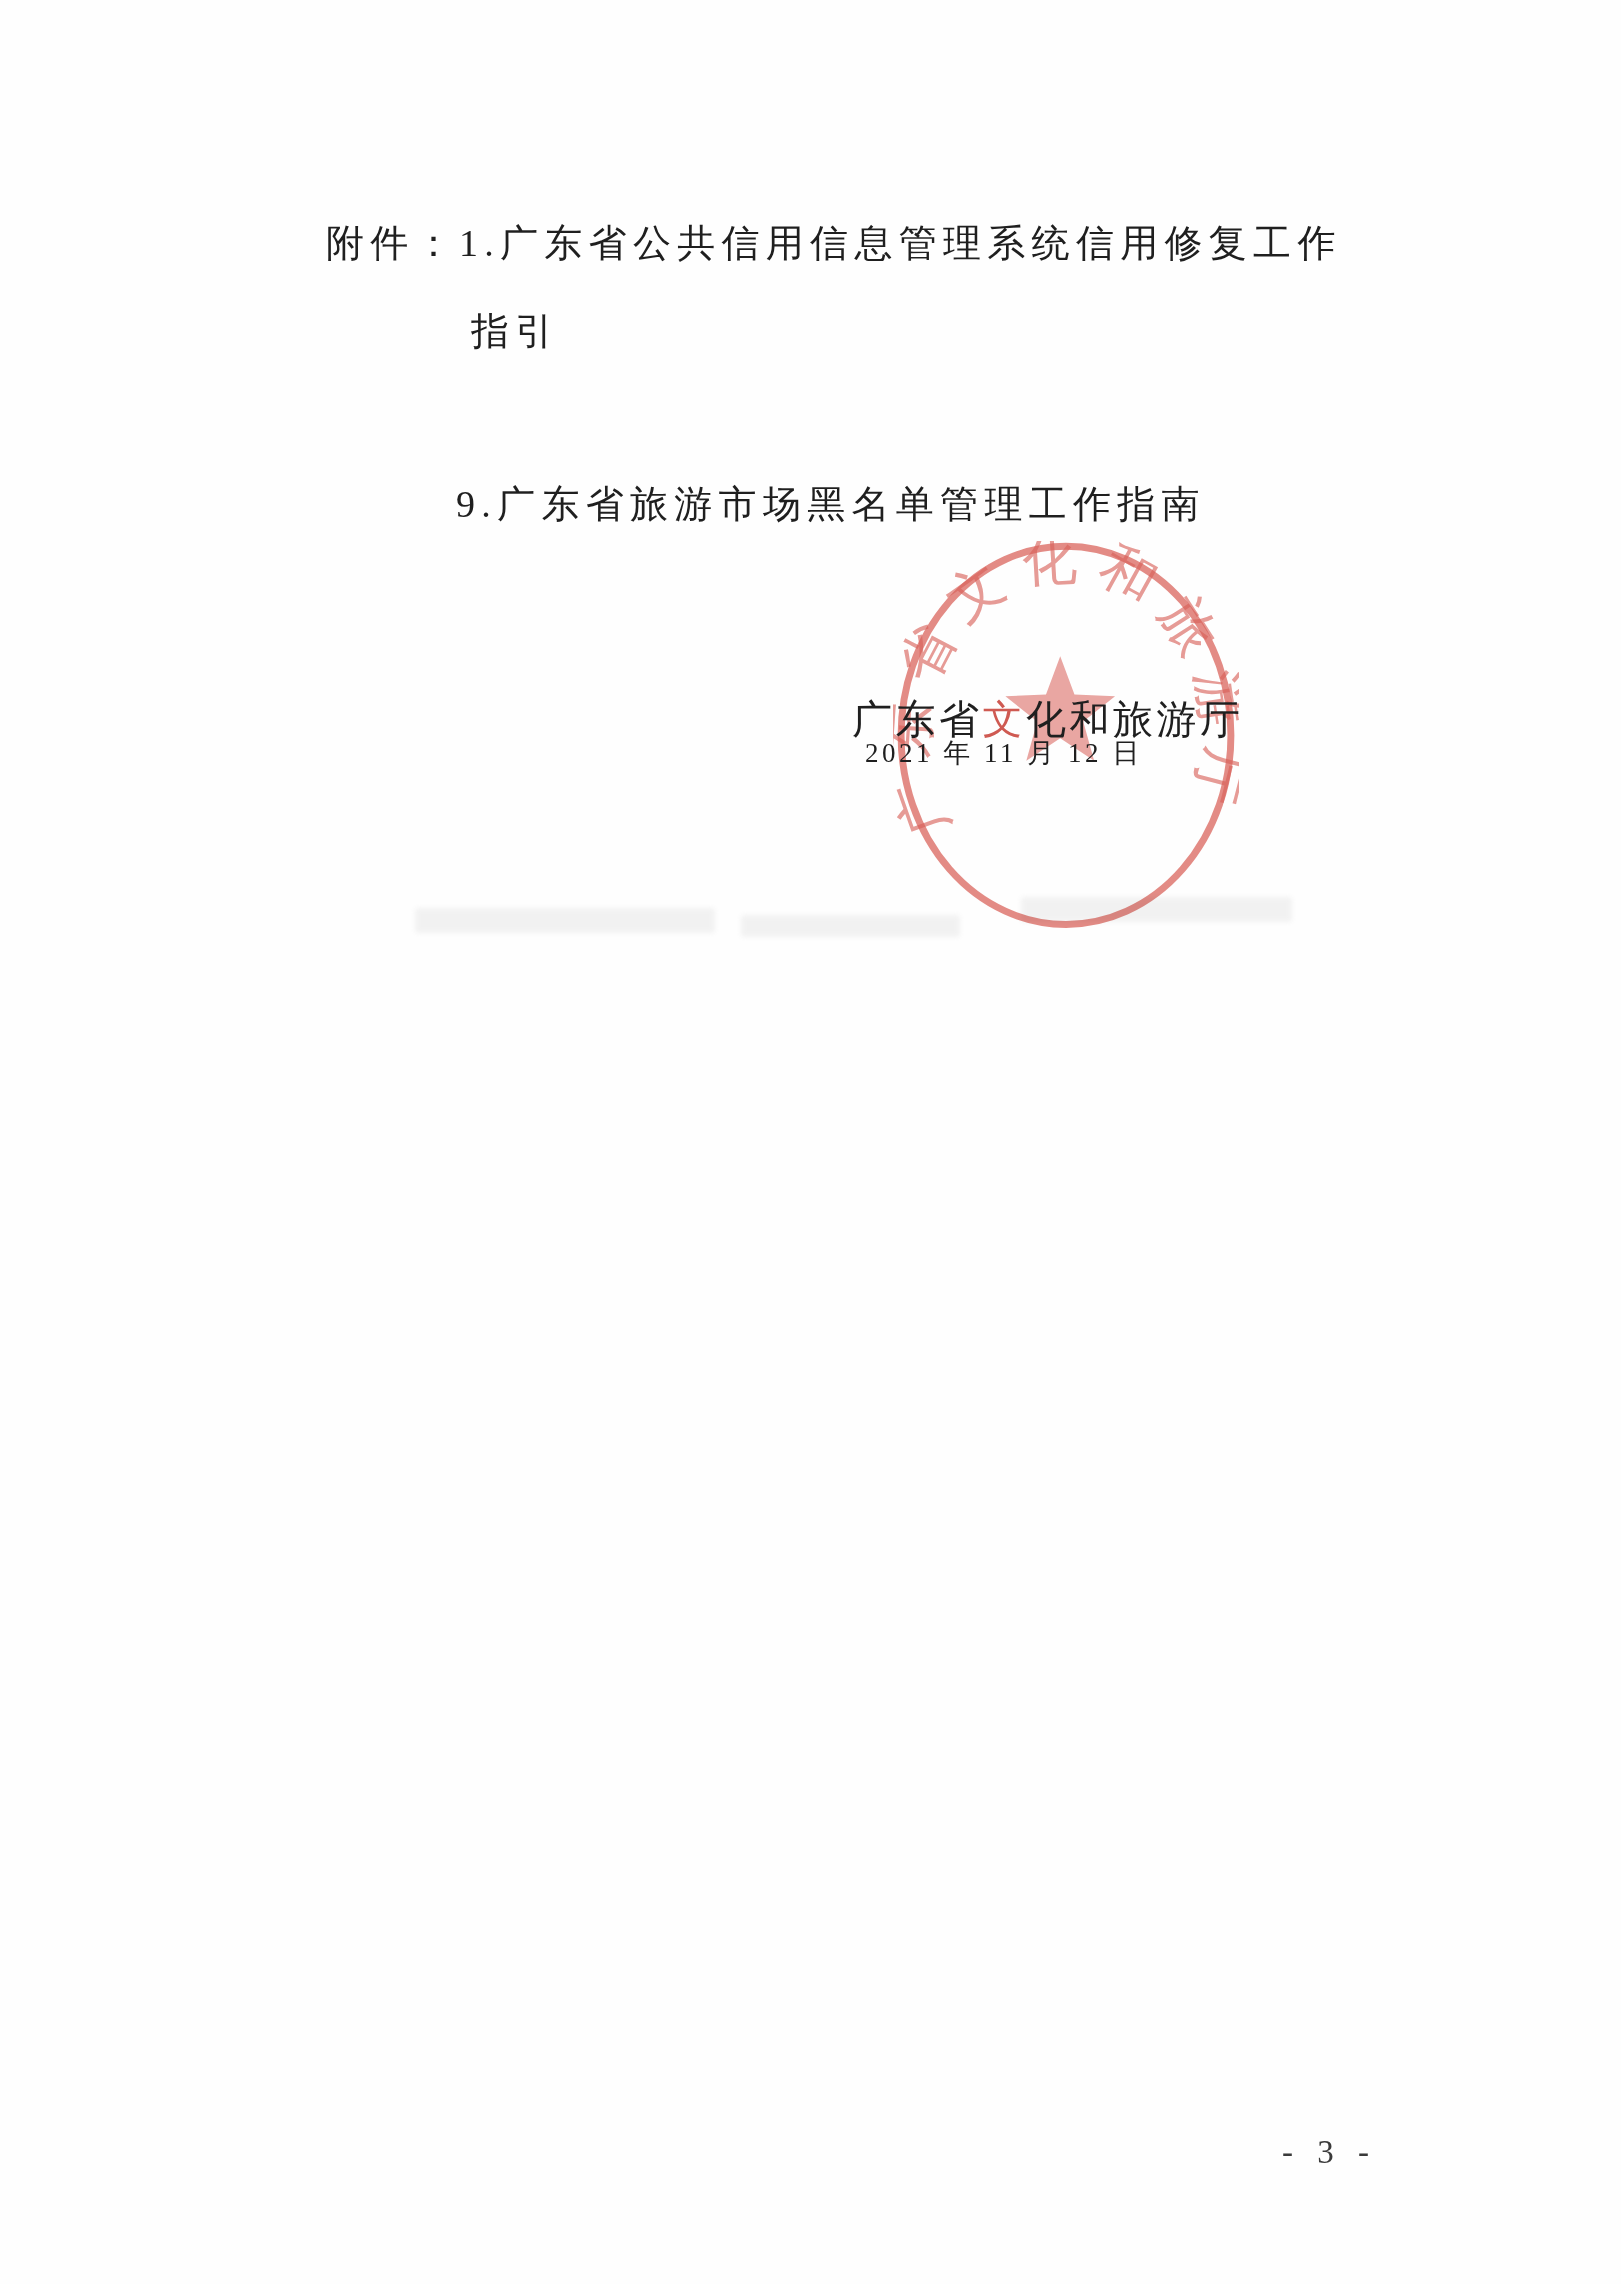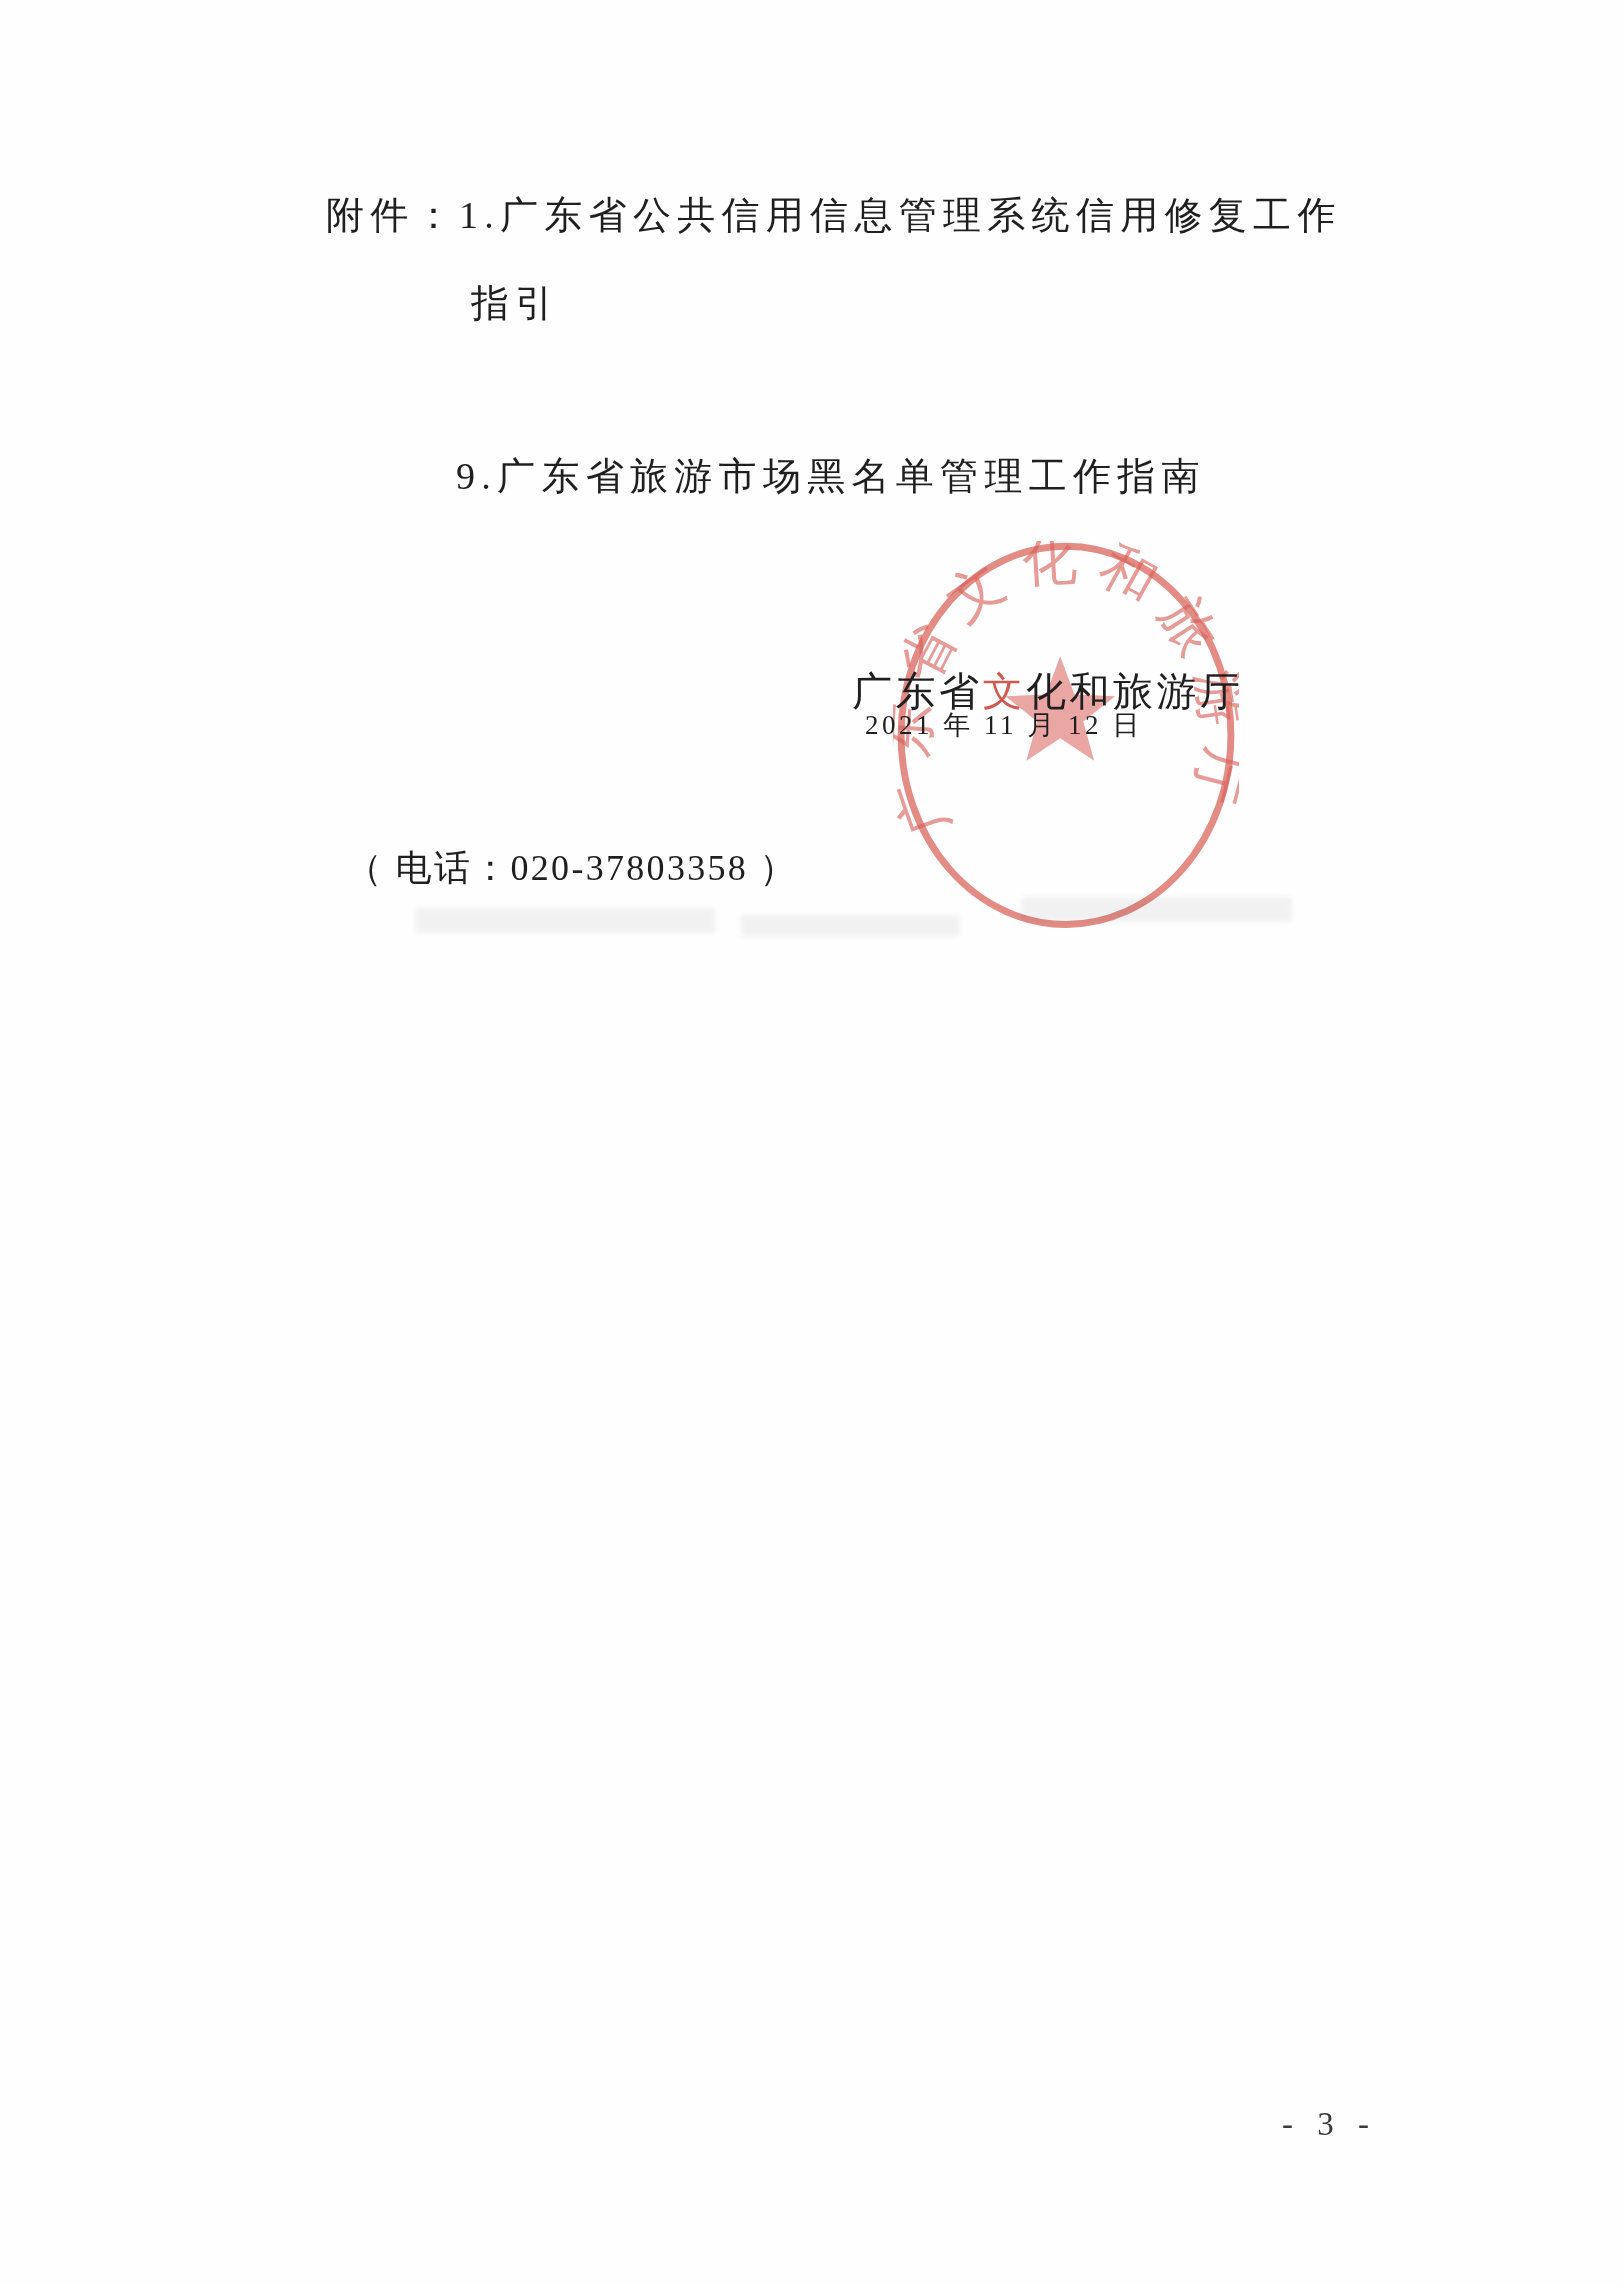--- a/index.html
+++ b/index.html
@@ -18,20 +18,21 @@
   .page {
     position: absolute;
     inset: 0;
     background: #fefefe;
   }
   .txt {
     position: absolute;
     white-space: nowrap;
     line-height: 1;
     color: #1f1f1f;
+    margin-top: 28px;
   }
   .att-line {
     font-size: 38px;
     letter-spacing: 6.3px;
   }
   .sig-line {
     font-size: 40px;
     letter-spacing: 3.5px;
     top: 672px;
     left: 852px;
@@ -109,18 +110,17 @@
       </text>
     </svg>
   </div>
 
   <div class="txt sig-line">
     <span>广东省</span><span class="red-char">文</span><span>化和旅游厅</span>
   </div>
 
   <div class="txt date-line">2021 年 11 月 12 日</div>
 
-  <div class="txt phone-line">（ 电话：020-37803358 ）</div>
 
   <div class="txt page-number">- 3 -</div>
 
 </div>
 
 
 </body></html>

